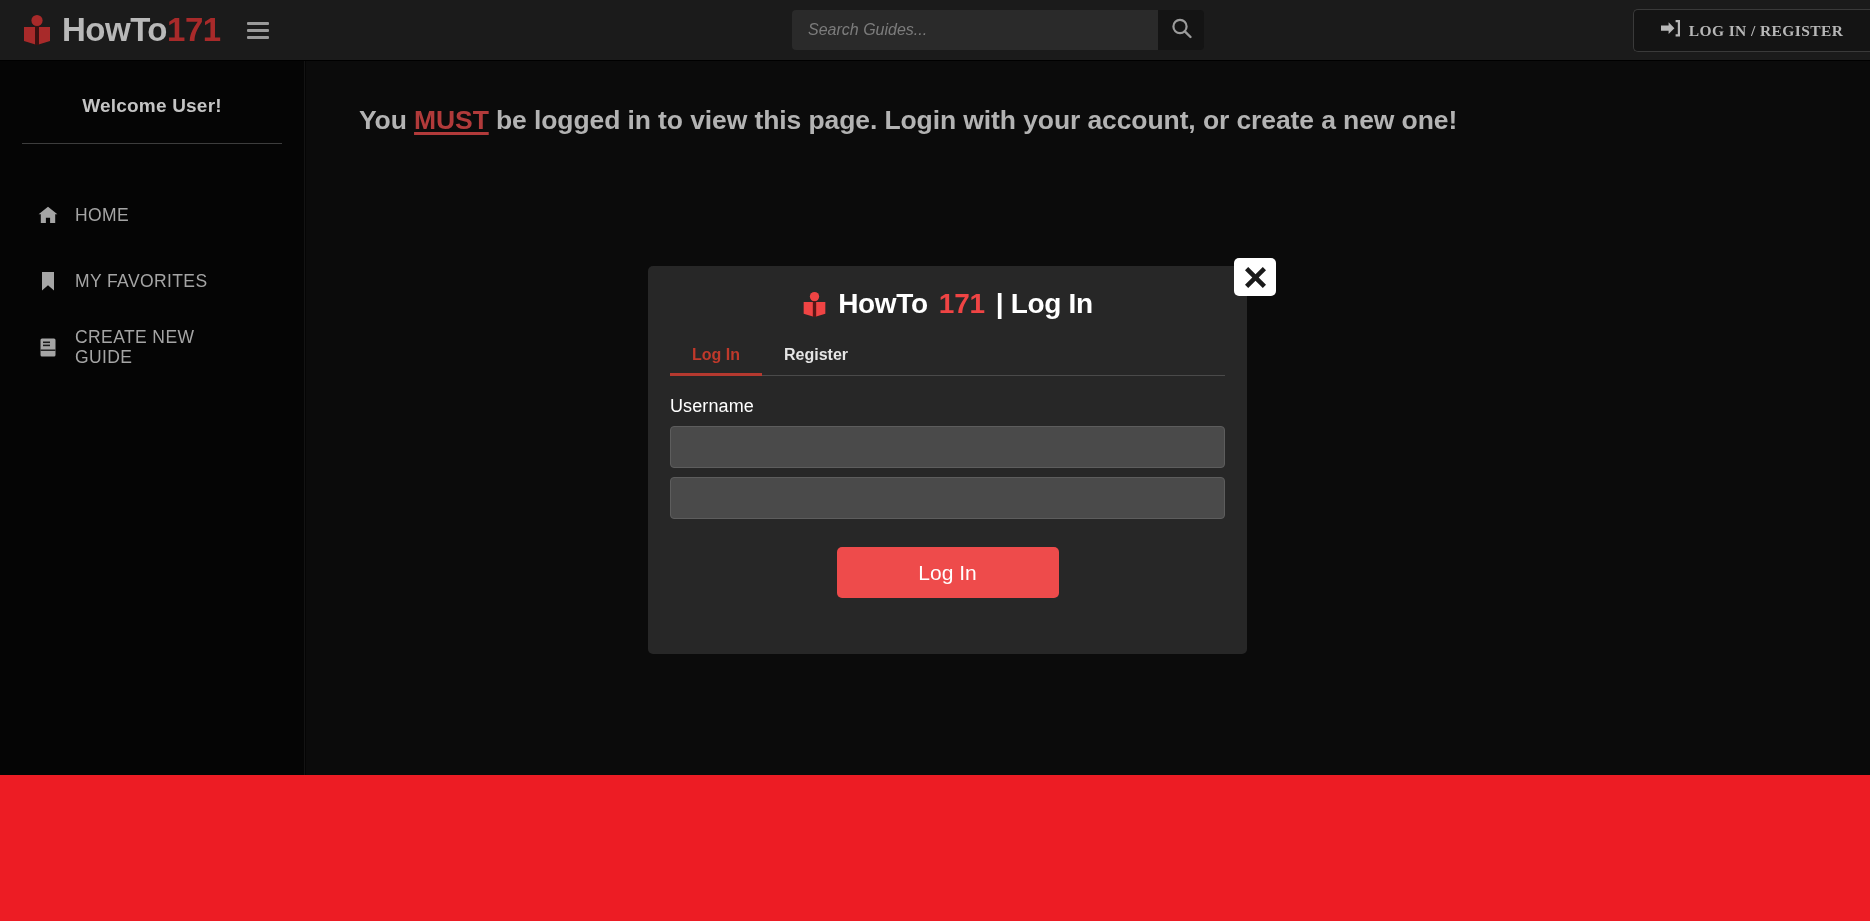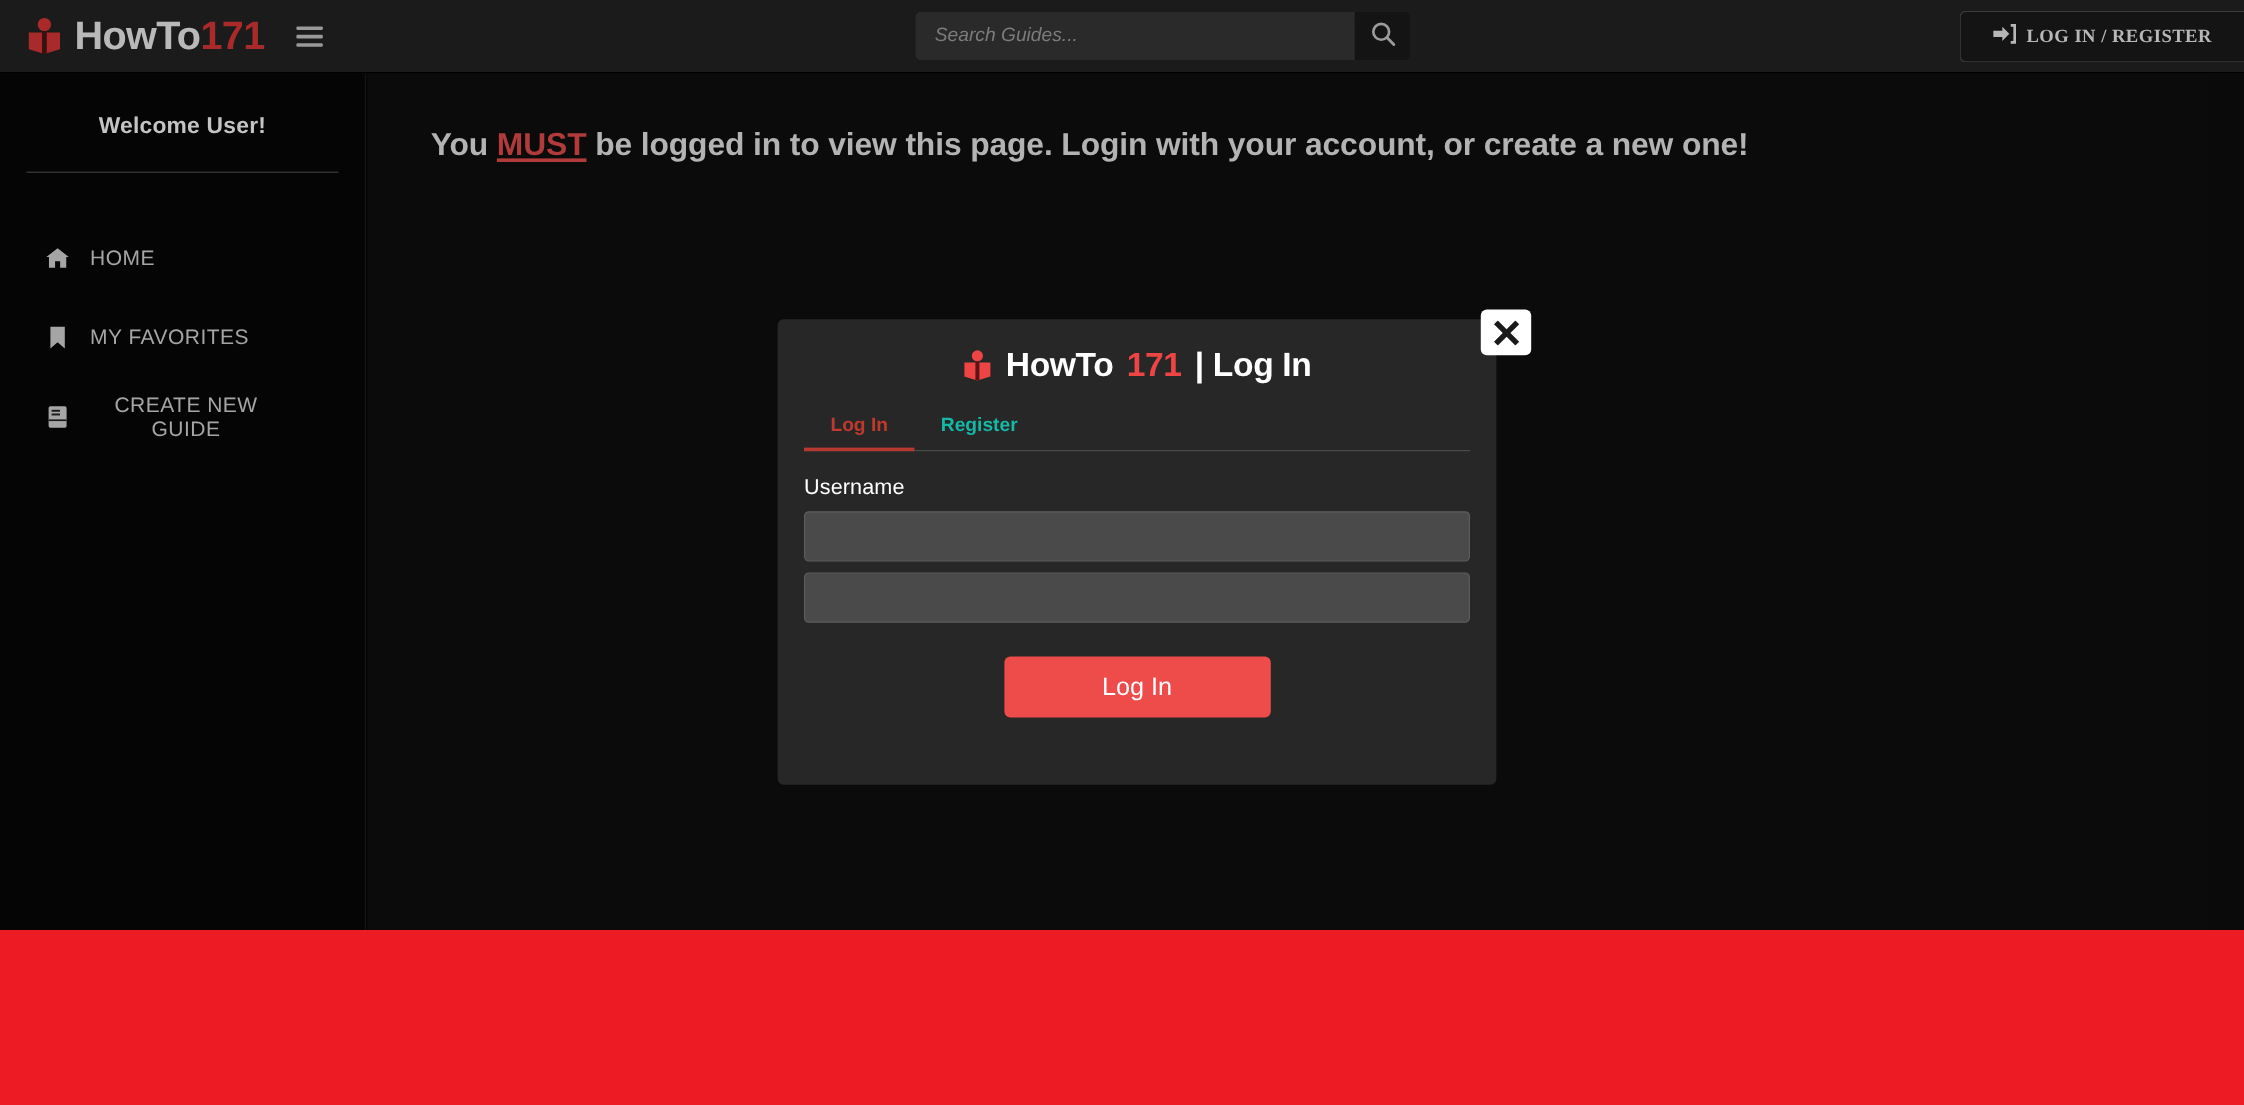--- a/index.html
+++ b/index.html
@@ -26,21 +26,21 @@
   }
   .brand-text .num { color: #a82a2a; }
   .hamburger {
     margin-left: 26px; width: 22px; height: 20px;
     display: flex; flex-direction: column; justify-content: center; gap: 4px;
     cursor: pointer;
   }
   .hamburger span { display: block; height: 3px; background: #9a9a9a; border-radius: 1px; }
 
   .searchwrap {
-    position: absolute; left: 763px; top: 10px;
+    position: absolute; left: 792px; top: 10px;
     display: flex; align-items: stretch; height: 40px;
   }
   .search-input {
     width: 366px; height: 40px;
     background: #2a2a2a; border: none; outline: none;
     border-radius: 4px 0 0 4px;
     color: #cfcfcf; font-size: 16px; font-style: italic;
     padding: 0 16px;
     font-family: "Liberation Sans", sans-serif;
   }
@@ -82,21 +82,21 @@
   .navlist { margin-top: 38px; }
   .navitem {
     display: flex; align-items: center; gap: 17px;
     padding: 0 0 0 38px; min-height: 66px;
     color: #a5a5a5; font-size: 17.5px; letter-spacing: 0.4px;
     cursor: pointer;
   }
   .navitem .nav-ico {
     width: 20px; flex: 0 0 20px; display: flex; align-items: center; justify-content: center;
   }
-  .navitem .nav-label { max-width: 160px; line-height: 1.15; text-align: center; }
+  .navitem .nav-label { max-width: 160px; line-height: 1.15; }
 
   
   .main {
     position: absolute; left: 306px; top: 61px;
     width: 1534px; height: 714px; background: #0b0b0b;
   }
   .headline {
     position: absolute; left: 53px; top: 44px;
     font-size: 26.5px; font-weight: bold; color: #b3b3b3;
     letter-spacing: -0.1px; white-space: nowrap;
@@ -134,21 +134,21 @@
   .tab {
     padding: 0 22px 11px 22px; font-size: 16px; cursor: pointer;
     position: relative; background: none; border: none;
     font-family: "Liberation Sans", sans-serif;
   }
   .tab.active { color: #c0392b; font-weight: bold; }
   .tab.active::after {
     content: ""; position: absolute; left: 0; right: 0; bottom: -1px;
     height: 3px; background: #b5392f;
   }
-  .tab.inactive { color: #14b8a6; font-weight: bold; }
+  .tab.inactive { color: #e5e5e5; font-weight: bold; }
   .field { margin: 0 22px; }
   .field-label {
     margin-top: 20px; color: #ffffff; font-size: 18px; letter-spacing: 0.1px;
   }
   .field-input {
     margin-top: 9px; width: 100%; height: 42px;
     background: #4a4a4a; border: 1px solid #5d5d5d; border-radius: 4px;
     outline: none; padding: 0 12px;
     color: #f0f0f0; font-size: 16px;
     font-family: "Liberation Sans", sans-serif;

